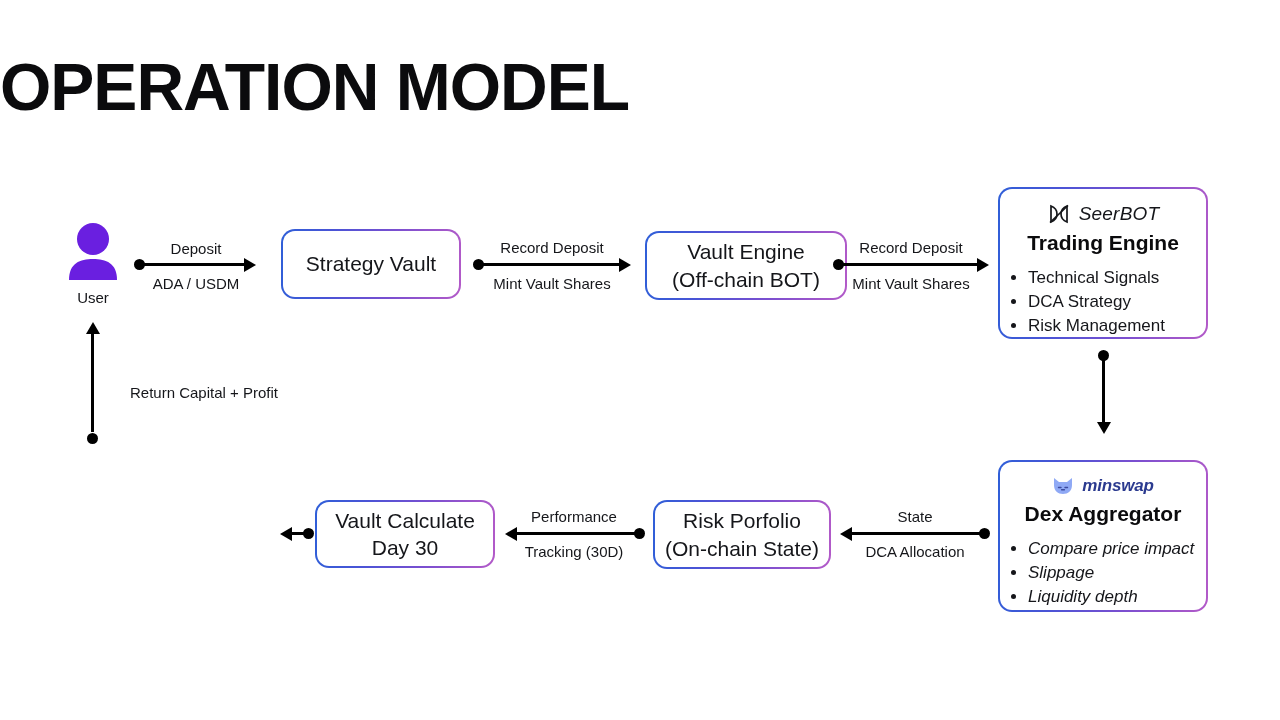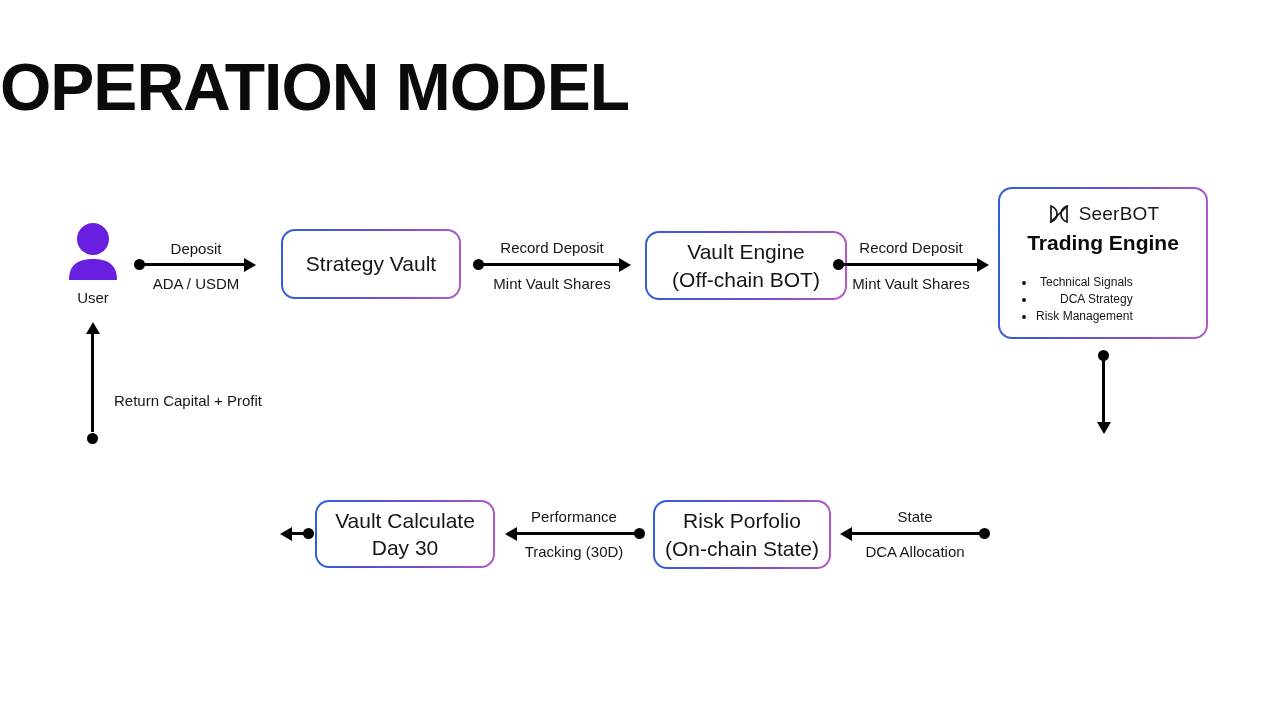--- a/index.html
+++ b/index.html
@@ -56,35 +56,35 @@
   
   .bhead{
     font-size:21px;
     font-weight:bold;
     color:#0b0b0d;
     text-align:center;
     margin-bottom:7px;
     white-space:nowrap;
   }
   .blist{
-    margin:12px;
+    margin:4px;
     padding-left:24px;
-    font-size:12px;
+    font-size:17px;
     line-height:1.42;
     color:#15161a;
-    text-align:right;
+    text-align:left;
     align-self:flex-start;
   }
   .blist.it li{font-style:italic;}
   .blist li{white-space:nowrap;}
 
   
   .brandrow{
     display:flex;align-items:flex-start;justify-content:center;
-    gap:8px;margin-bottom:6px;
+    gap:8px;margin-bottom:6px;font-style:italic;
   }
   .brandname{font-size:19px;color:#15161a;letter-spacing:.2px;}
   .brandname.mins{font-size:17px;font-weight:bold;color:#2b3a8f;letter-spacing:-.2px;}
 
   
   .user-wrap{position:absolute;left:60px;top:222px;width:66px;text-align:center;}
   .user-label{font-size:15px;color:#15161a;margin-top:5px;}
 
   
   .arrow{position:absolute;}
@@ -174,20 +174,38 @@
       </ul>
     </div>
   </div>
 
   <div class="arrow" style="left:1097px;top:350px;width:14px;height:88px;">
     <div class="adot" style="left:1px;top:0;"></div>
     <div class="aline" style="left:4.8px;top:5px;width:3.5px;height:70px;"></div>
     <div class="ahead down" style="left:-0.5px;top:72px;"></div>
   </div>
 
+  <div class="gbox tall" style="left:998px;top:460px;width:210px;height:152px;">
+    <div class="inner">
+      <div class="brandrow">
+        <svg width="22" height="20" viewBox="0 0 22 20">
+          <path d="M2 2 L2 9 C2 15 6 18 11 18 C16 18 20 15 20 9 L20 2 L15 6 L7 6 Z" fill="#8fa9f5"></path>
+          <path d="M6.5 11.5 L9 11.5 M13 11.5 L15.5 11.5" stroke="#3b4a9e" stroke-width="1.4" stroke-linecap="round"></path>
+          <path d="M9.6 13.8 L12.4 13.8" stroke="#3b4a9e" stroke-width="1.4" stroke-linecap="round"></path>
+        </svg>
+        <span class="brandname mins">minswap</span>
+      </div>
+      <div class="bhead">Dex Aggregator</div>
+      <ul class="blist it">
+        <li>Compare price impact</li>
+        <li>Slippage</li>
+        <li>Liquidity depth</li>
+      </ul>
+    </div>
+  </div>
 
   <div class="arrow" style="left:840px;top:527px;width:150px;height:14px;">
     <div class="adot" style="right:0;top:1px;"></div>
     <div class="aline" style="left:10px;top:4.5px;width:135px;height:3.5px;"></div>
     <div class="ahead left" style="left:0;top:-0.5px;"></div>
   </div>
   <div class="alabel" style="left:840px;top:508px;width:150px;">State</div>
   <div class="alabel" style="left:838px;top:543px;width:154px;">DCA Allocation</div>
 
   <div class="gbox" style="left:653px;top:500px;width:178px;height:69px;">
@@ -217,15 +235,15 @@
     <div class="aline" style="left:9px;top:4.5px;width:21px;height:3.5px;"></div>
     <div class="ahead left" style="left:0;top:-0.5px;"></div>
   </div>
 
 
   <div class="arrow" style="left:86px;top:322px;width:14px;height:122px;">
     <div class="ahead up" style="left:-0.5px;top:0;"></div>
     <div class="aline" style="left:4.8px;top:10px;width:3.5px;height:100px;"></div>
     <div class="adot" style="left:1px;bottom:0;"></div>
   </div>
-  <div class="alabel" style="left:114px;top:392px;width:180px;text-align:left;">Return Capital + Profit</div>
+  <div class="alabel" style="left:114px;top:384px;width:180px;text-align:center;">Return Capital + Profit</div>
 
 </div>
 
 </body></html>

